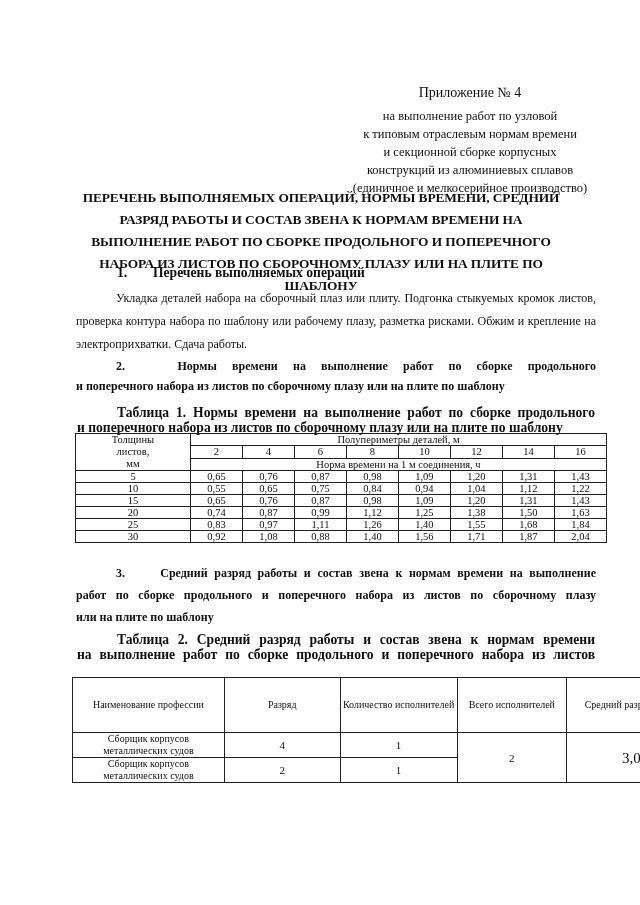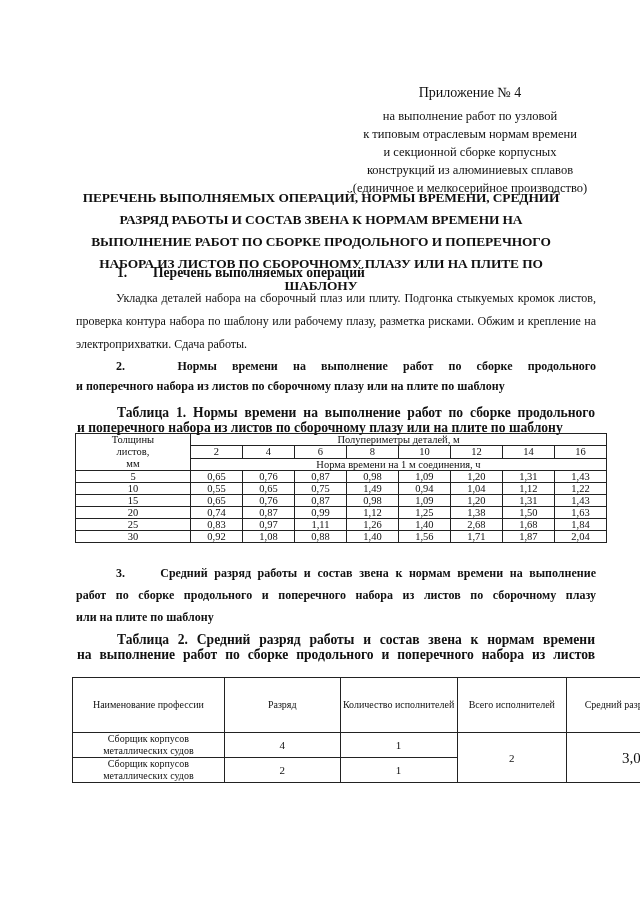--- a/index.html
+++ b/index.html
@@ -107,21 +107,21 @@
           <td>1,09</td>
           <td>1,20</td>
           <td>1,31</td>
           <td>1,43</td>
         </tr>
         <tr>
           <td>10</td>
           <td>0,55</td>
           <td>0,65</td>
           <td>0,75</td>
-          <td>1,49</td>
+          <td>0,84</td>
           <td>0,94</td>
           <td>1,04</td>
           <td>1,12</td>
           <td>1,22</td>
         </tr>
         <tr>
           <td>15</td>
           <td>0,65</td>
           <td>0,76</td>
           <td>0,87</td>
@@ -142,21 +142,21 @@
           <td>1,50</td>
           <td>1,63</td>
         </tr>
         <tr>
           <td>25</td>
           <td>0,83</td>
           <td>0,97</td>
           <td>1,11</td>
           <td>1,26</td>
           <td>1,40</td>
-          <td>2,68</td>
+          <td>1,55</td>
           <td>1,68</td>
           <td>1,84</td>
         </tr>
         <tr>
           <td>30</td>
           <td>0,92</td>
           <td>1,08</td>
           <td>0,88</td>
           <td>1,40</td>
           <td>1,56</td>

